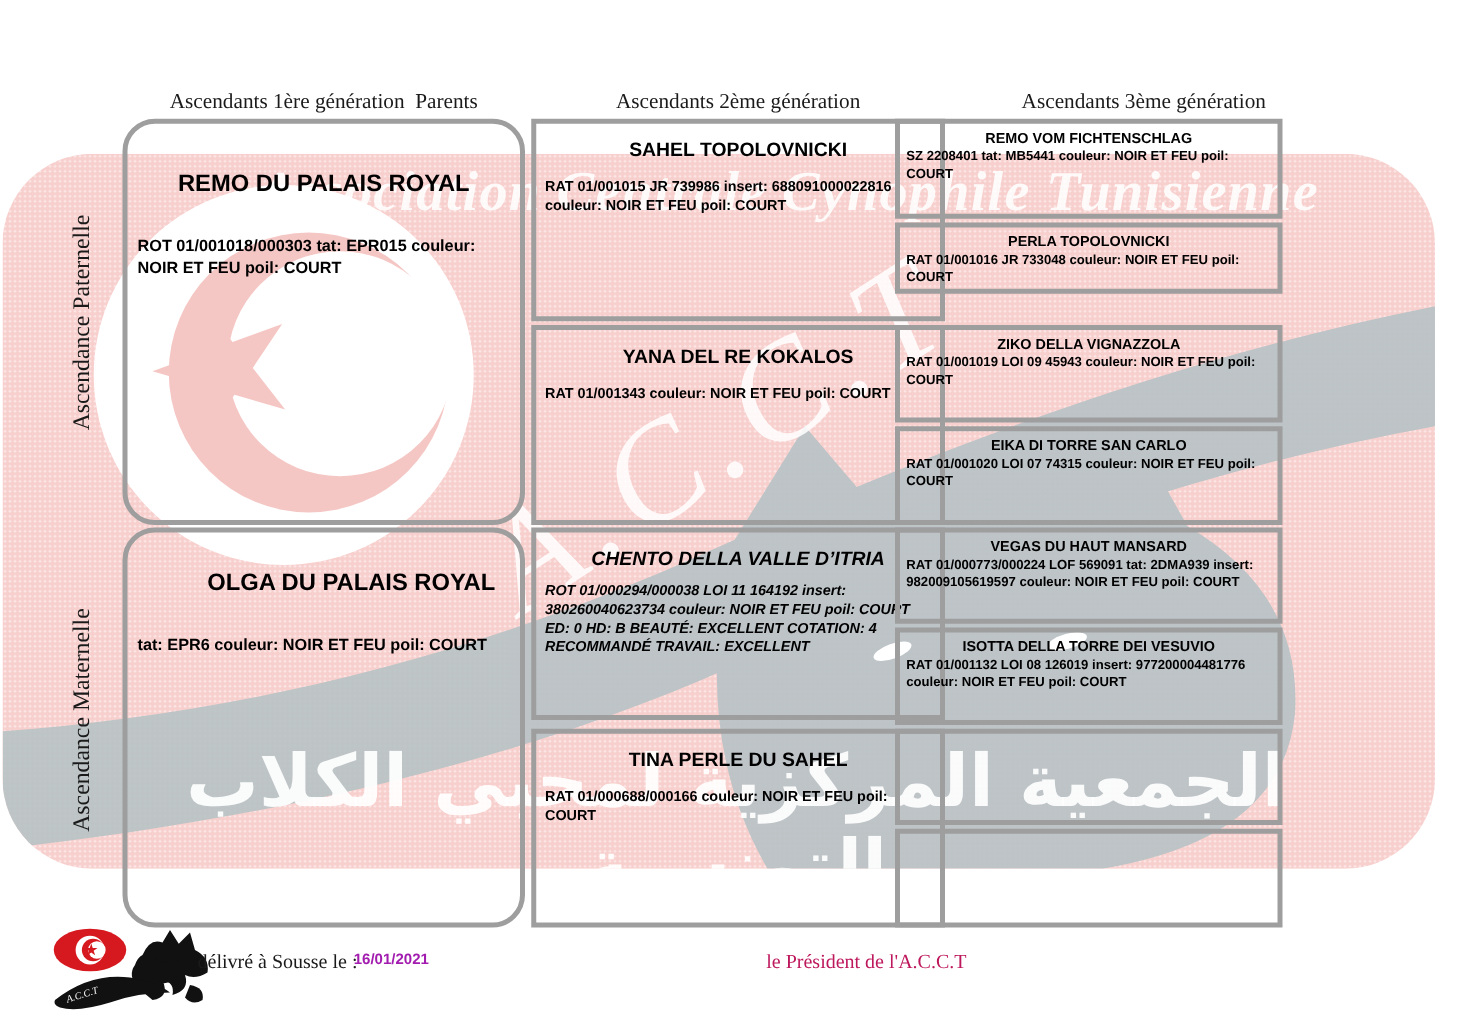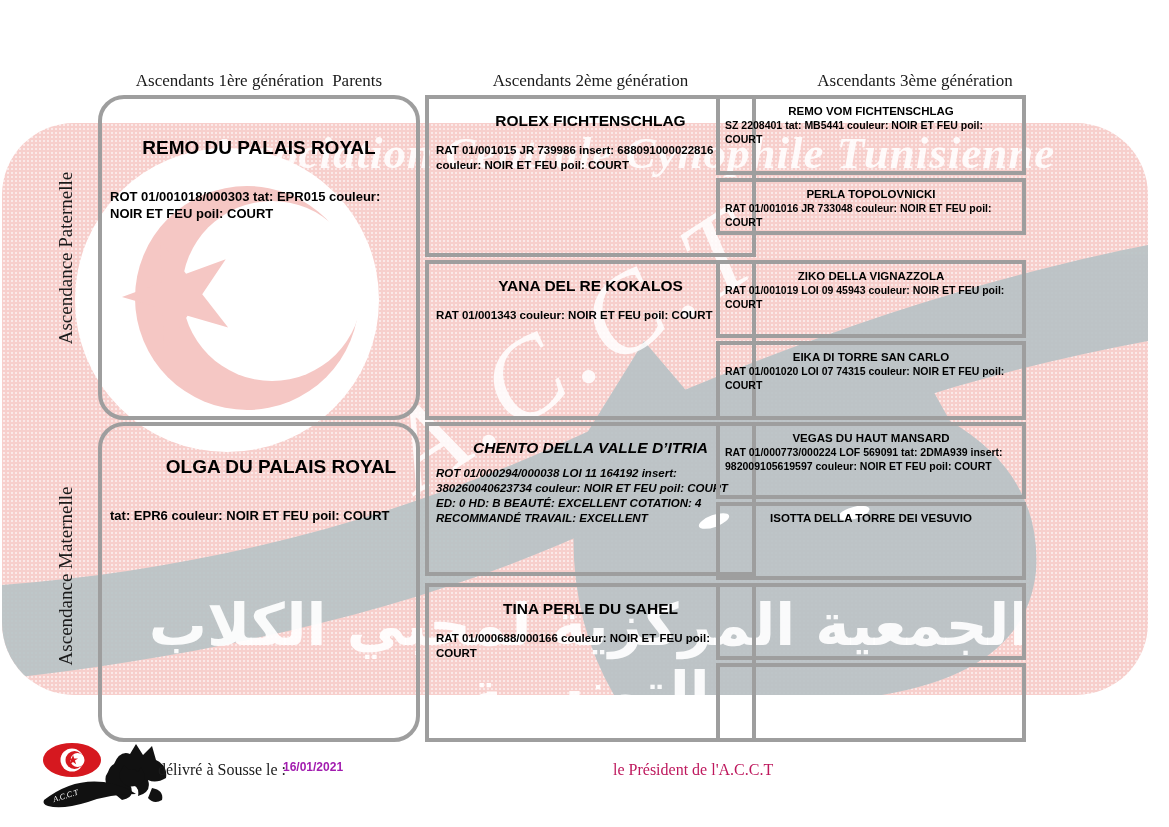--- a/index.html
+++ b/index.html
@@ -107,21 +107,21 @@
   <div class="box col1 b-p1">
     <div class="dog-name">REMO DU PALAIS ROYAL</div>
     <div class="dog-details">ROT 01/001018/000303 tat: EPR015 couleur: NOIR ET FEU poil: COURT</div>
   </div>
   <div class="box col1 b-p2">
     <div class="dog-name">OLGA DU PALAIS ROYAL</div>
     <div class="dog-details">tat: EPR6 couleur: NOIR ET FEU poil: COURT</div>
   </div>
 
   <div class="box col2 b-g21">
-    <div class="dog-name">ROLEX FICHTENSCHLAG</div>
+    <div class="dog-name">SAHEL TOPOLOVNICKI</div>
     <div class="dog-details">RAT 01/001015 JR 739986 insert: 688091000022816 couleur: NOIR ET FEU poil: COURT</div>
   </div>
   <div class="box col2 b-g22">
     <div class="dog-name">YANA DEL RE KOKALOS</div>
     <div class="dog-details">RAT 01/001343 couleur: NOIR ET FEU poil: COURT</div>
   </div>
   <div class="box col2 b-g23">
     <div class="dog-name">CHENTO DELLA VALLE D’ITRIA</div>
     <div class="dog-details">ROT 01/000294/000038 LOI 11 164192 insert: 380260040623734 couleur: NOIR ET FEU poil: COURT ED: 0 HD: B BEAUTÉ: EXCELLENT COTATION: 4 RECOMMANDÉ TRAVAIL: EXCELLENT</div>
   </div>
@@ -145,20 +145,21 @@
   <div class="box col3 b-g34">
     <div class="dog-name">EIKA DI TORRE SAN CARLO</div>
     <div class="dog-details">RAT 01/001020 LOI 07 74315 couleur: NOIR ET FEU poil: COURT</div>
   </div>
   <div class="box col3 b-g35">
     <div class="dog-name">VEGAS DU HAUT MANSARD</div>
     <div class="dog-details">RAT 01/000773/000224 LOF 569091 tat: 2DMA939 insert: 982009105619597 couleur: NOIR ET FEU poil: COURT</div>
   </div>
   <div class="box col3 b-g36">
     <div class="dog-name">ISOTTA DELLA TORRE DEI VESUVIO</div>
+    <div class="dog-details">RAT 01/001132 LOI 08 126019 insert: 977200004481776 couleur: NOIR ET FEU poil: COURT</div>
   </div>
   <div class="box col3 b-g37">
     <div class="dog-name"></div>
     <div class="dog-details"></div>
   </div>
   <div class="box col3 b-g38">
     <div class="dog-name"></div>
     <div class="dog-details"></div>
   </div>
 

